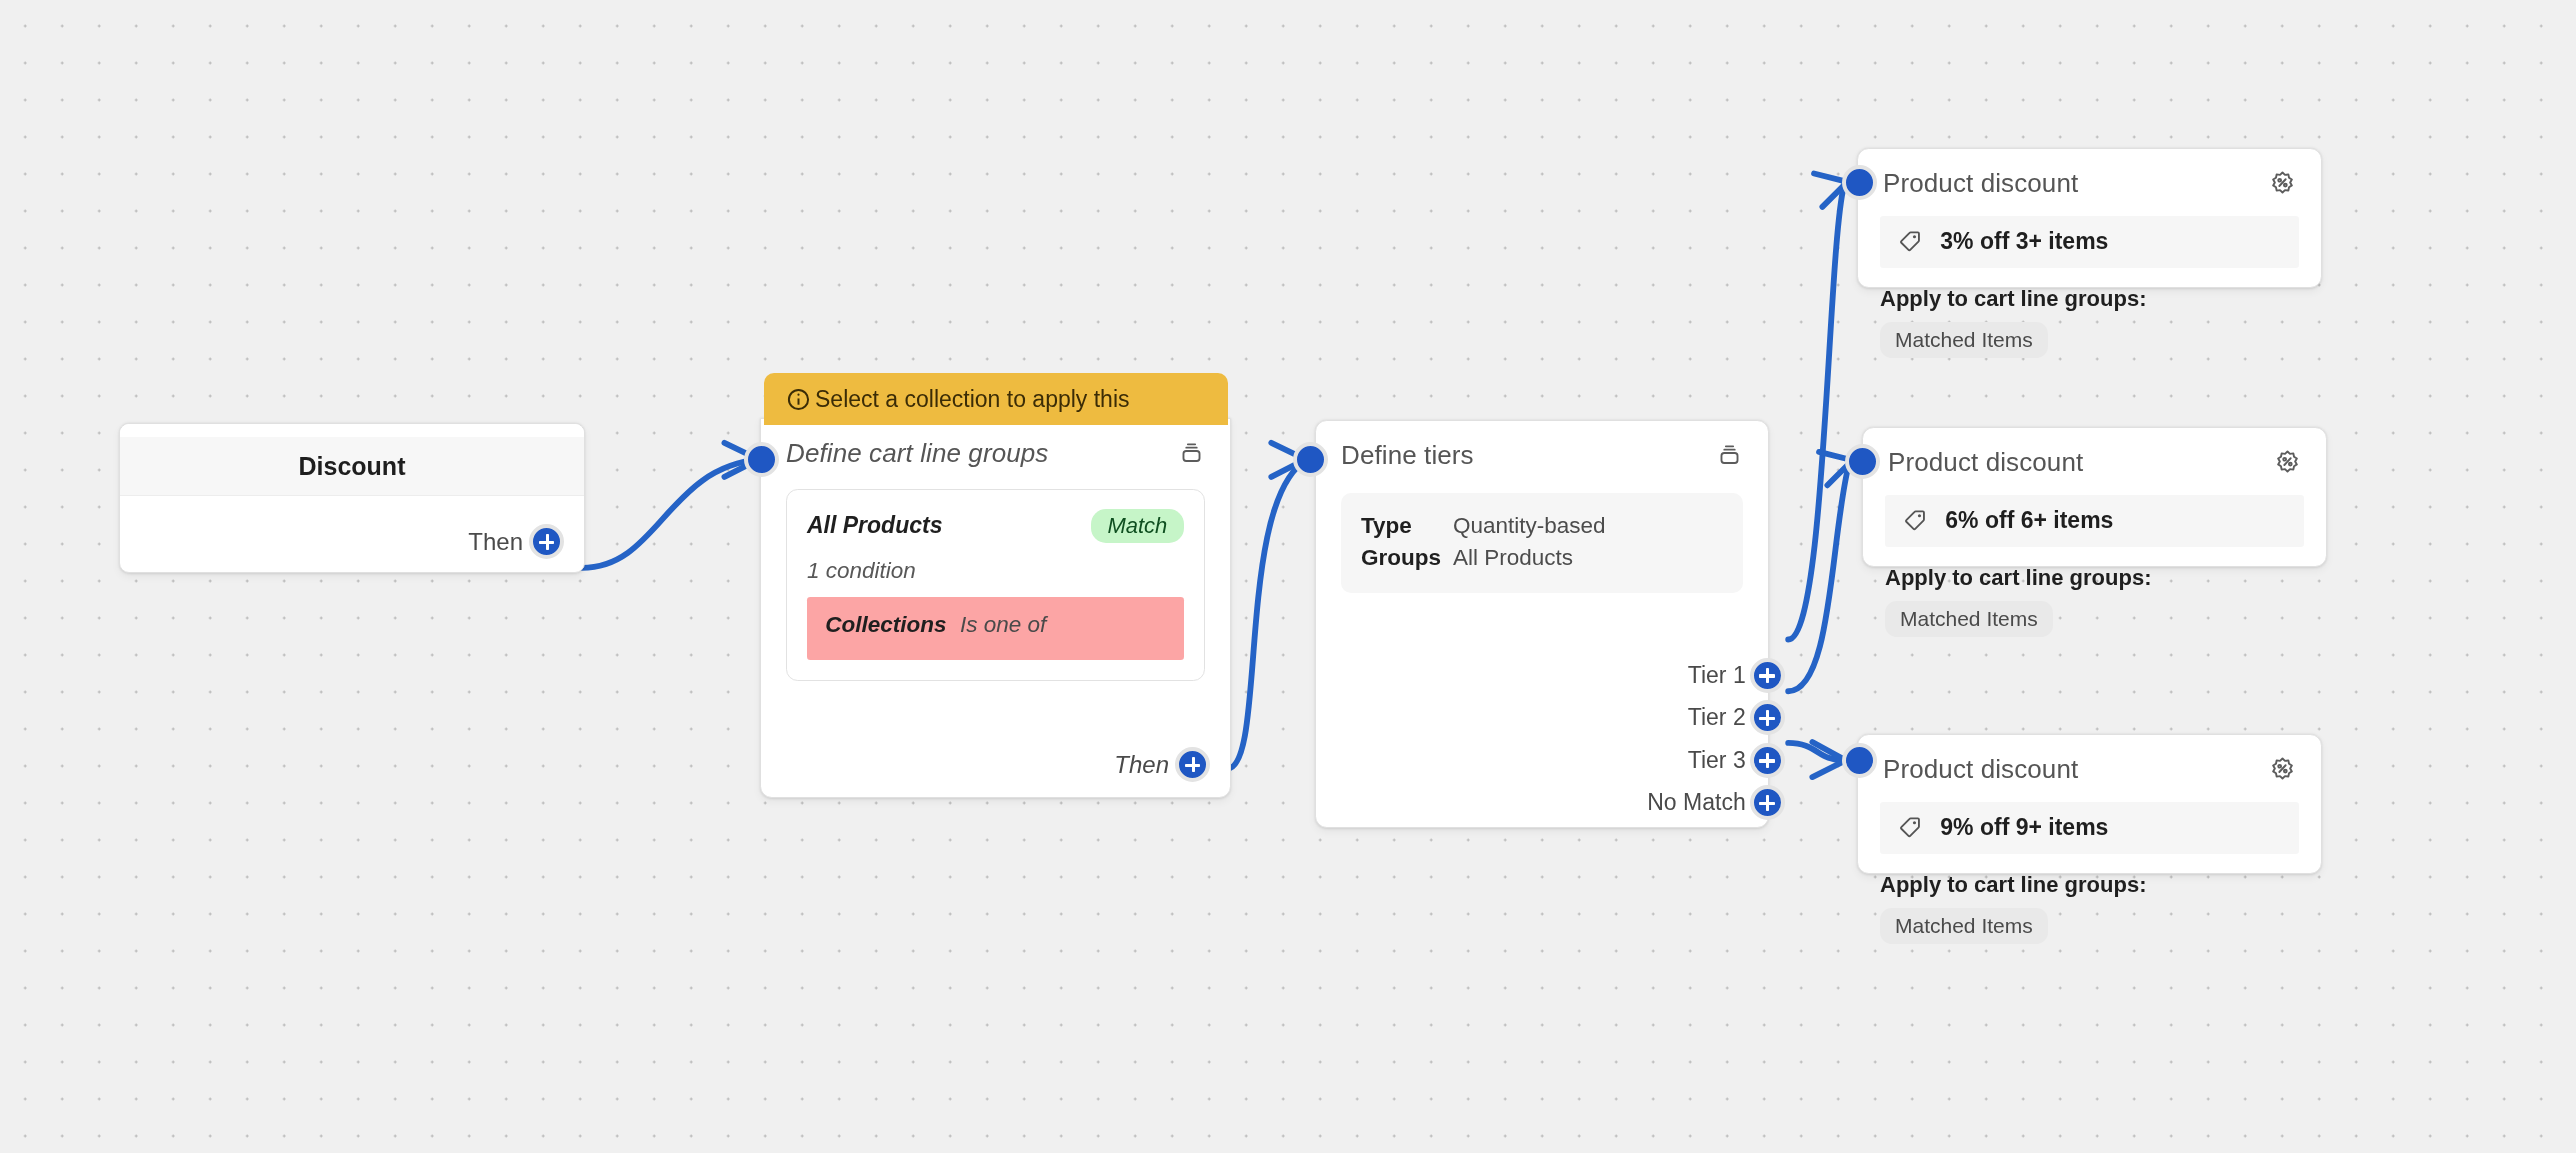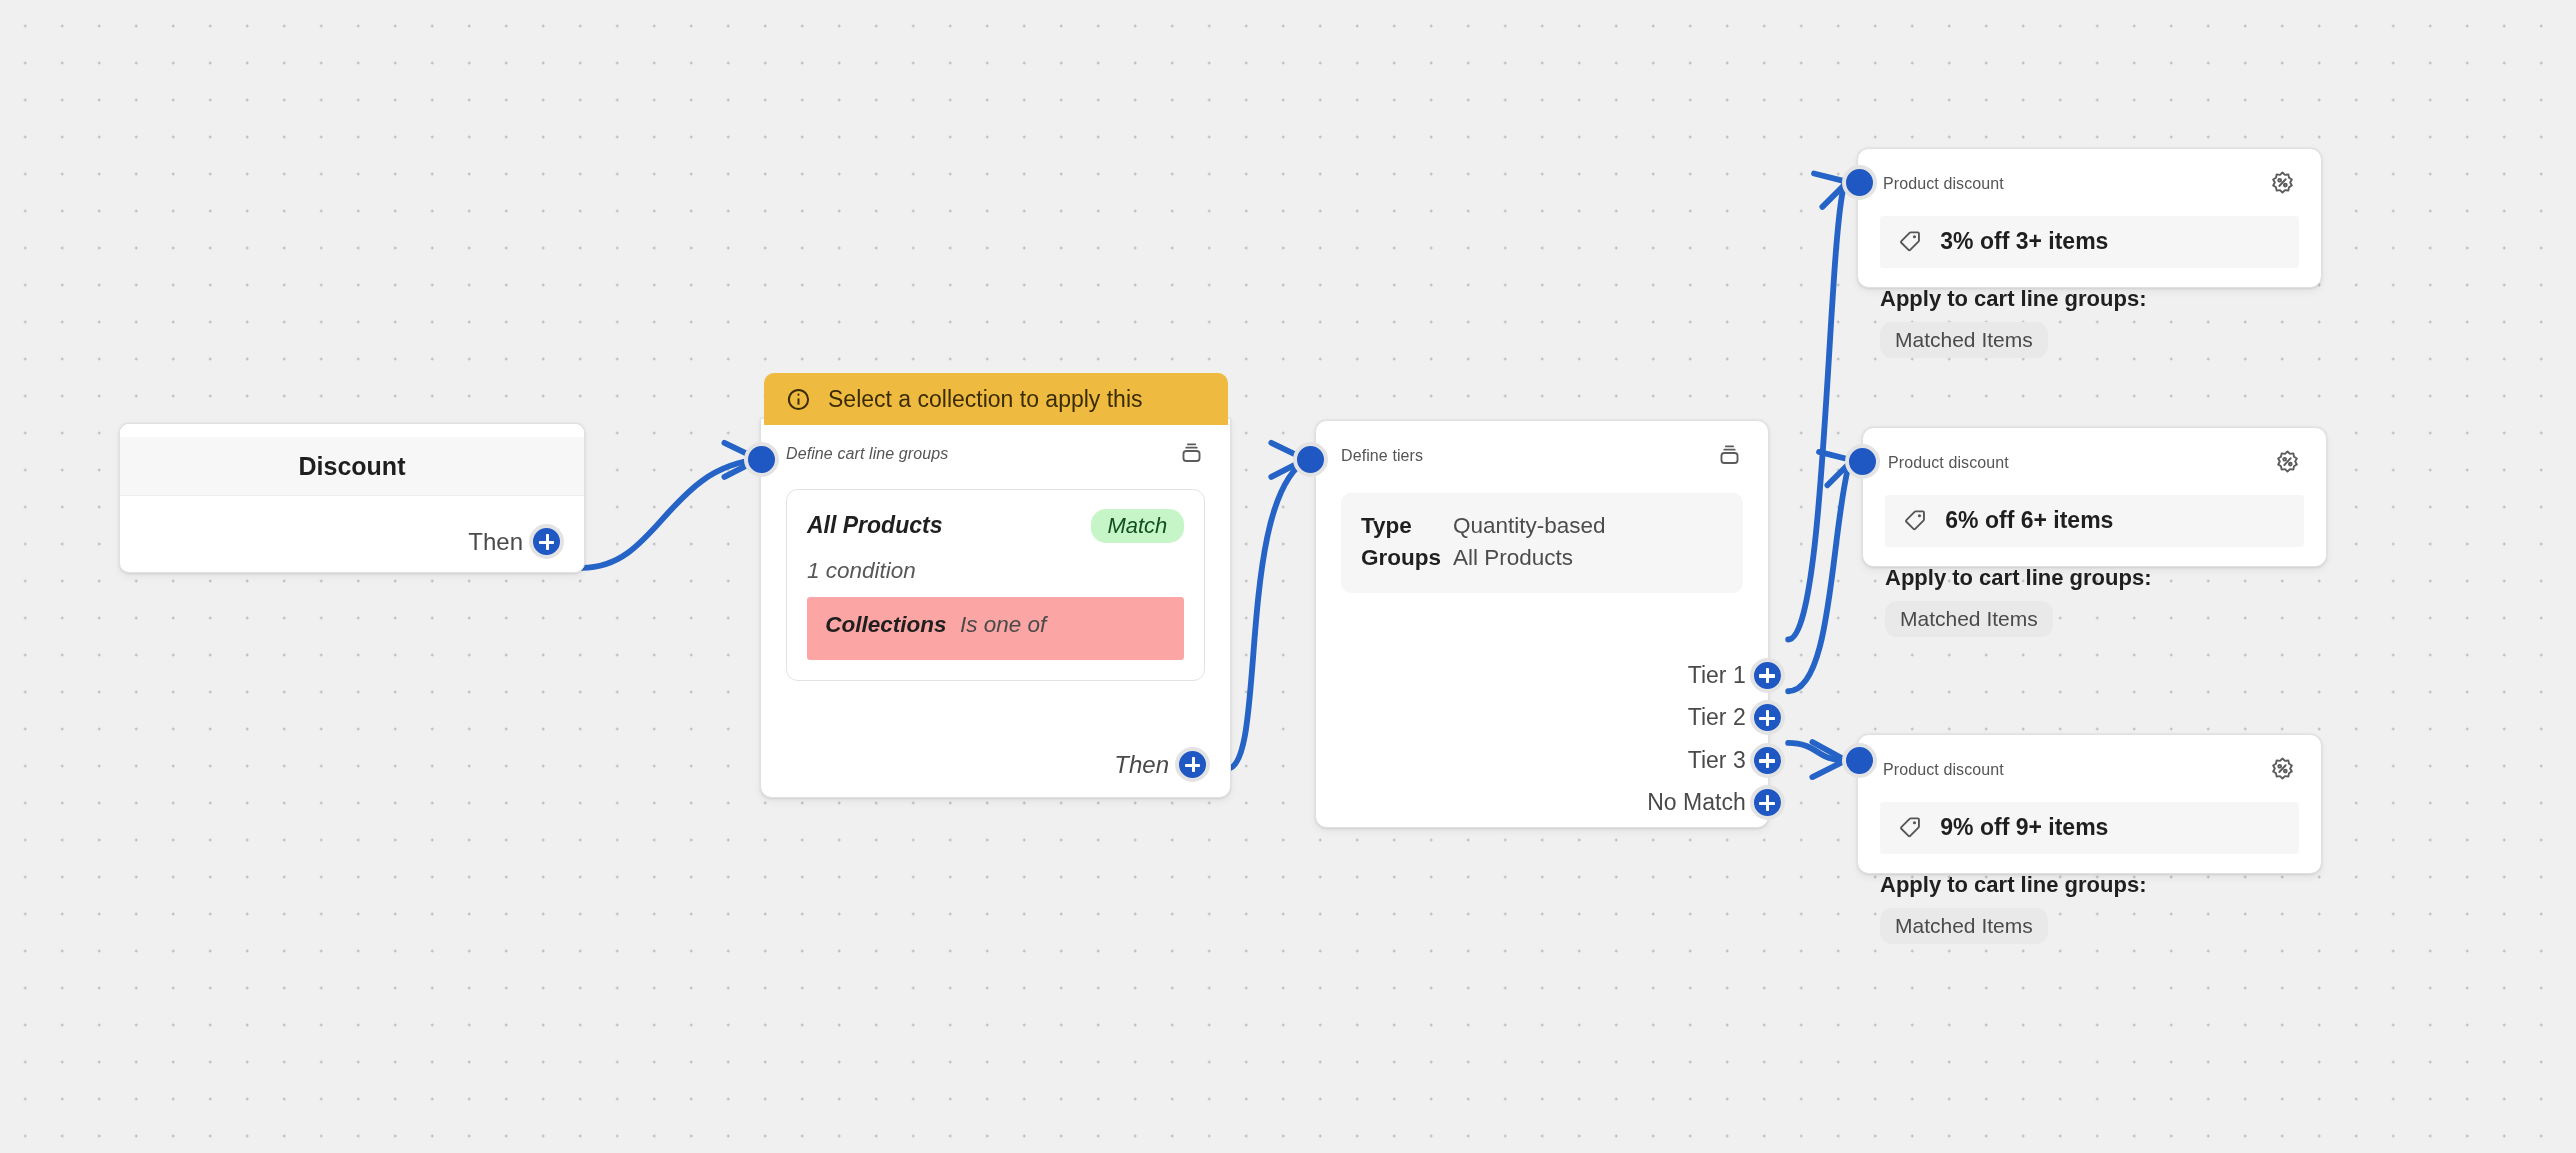--- a/index.html
+++ b/index.html
@@ -31,21 +31,21 @@
     box-shadow: 0 0.8px 2.5px rgba(0,0,0,0.10), 0 3.3px 8.3px rgba(0,0,0,0.05);
     box-sizing: border-box;
   }
   .node-header {
     display: flex;
     align-items: center;
     justify-content: space-between;
     padding: 18.3px 23px 11.7px 25px;
   }
   .node-title {
-    font-size: 16px;
+    font-size: 26px;
     color: #555555;
     letter-spacing: 0.1px;
     line-height: 1.1;
   }
   .header-icon {
     width: 32px;
     height: 32px;
     flex: 0 0 auto;
     color: #5c5c5c;
     display: flex;
@@ -134,21 +134,21 @@
   .warn-banner {
     position: absolute;
     left: 764px;
     top: 373px;
     width: 464px;
     height: 52px;
     background: #eebb40;
     border-radius: 10px 10px 0 0;
     display: flex;
     align-items: center;
-    gap: 17px;
+    gap: 4px;
     padding: 0 0 0 22px;
     box-sizing: border-box;
     z-index: 1;
   }
   .warn-text {
     font-size: 23px;
     color: #3b2c06;
   }
   .warn-icon { width: 25px; height: 25px; color: #3b2c06; display:flex; }
 

